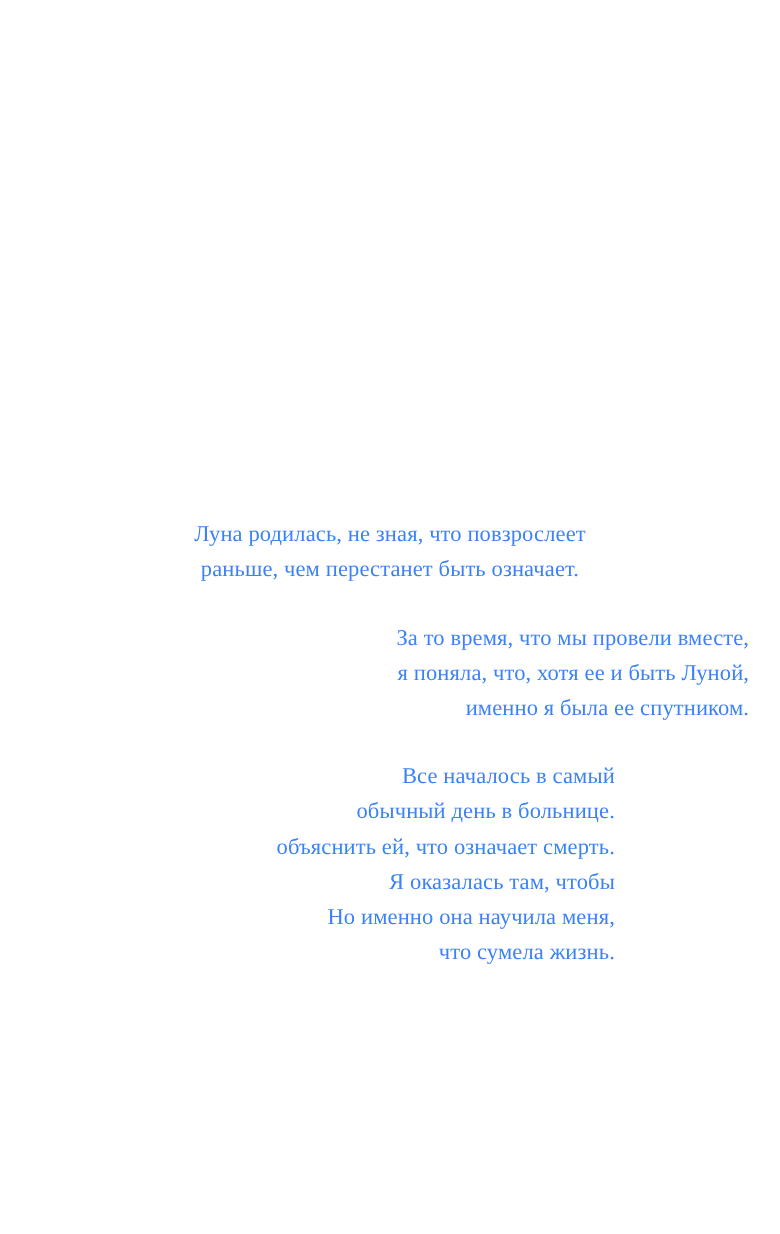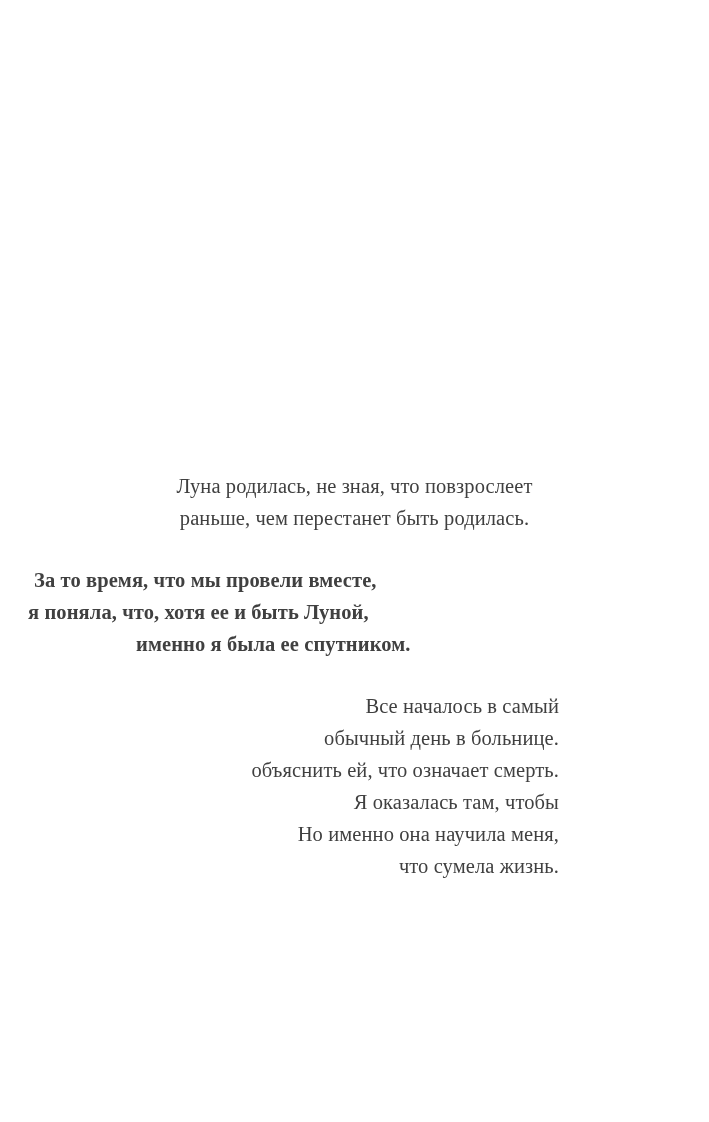--- a/index.html
+++ b/index.html
@@ -7,21 +7,21 @@
     padding: 0;
     background: #ffffff;
   }
   .page {
     position: relative;
     width: 709px;
     height: 974px;
     background: #ffffff;
     overflow: hidden;
     font-family: "Liberation Serif", "DejaVu Serif", serif;
-    color: #404040;
+    color: #3b82f6;
   }
   .text-block {
     position: absolute;
     left: 0;
     right: 0;
     top: 470px;
     padding: 0 28px;
   }
   .stanza {
     margin: 0 0 30px 0;
@@ -30,35 +30,35 @@
     margin-bottom: 0;
   }
   .line {
     font-size: 20.5px;
     line-height: 32px;
     letter-spacing: 0.1px;
     white-space: pre;
   }
   .stanza-1 .line { text-align: center; }
   .stanza-2 .line { text-align: center; }
-  .stanza-3 .line { text-align: left; font-weight: bold; }
+  .stanza-3 .line { text-align: right; }
   .stanza-4 .line { text-align: right; padding-right: 122px; }
   .stanza-3 .line.ln-3 { padding-left: 108px; }
   .stanza-2 .line.ln-1 { padding-left: 6px; }
   .stanza-3 .line.ln-1 { padding-left: 6px; }
 </style>
 </head>
 <body>
 
 <div class="page">
   <div class="text-block">
 
     <div class="stanza stanza-1">
       <div class="line ln-1">Луна родилась, не зная, что повзрослеет</div>
-      <div class="line ln-2">раньше, чем перестанет быть родилась.</div>
+      <div class="line ln-2">раньше, чем перестанет быть означает.</div>
     </div>
 
 
     <div class="stanza stanza-3">
       <div class="line ln-1">За то время, что мы провели вместе,</div>
       <div class="line ln-2">я поняла, что, хотя ее и быть Луной,</div>
       <div class="line ln-3">именно я была ее спутником.</div>
     </div>
 
     <div class="stanza stanza-4">

